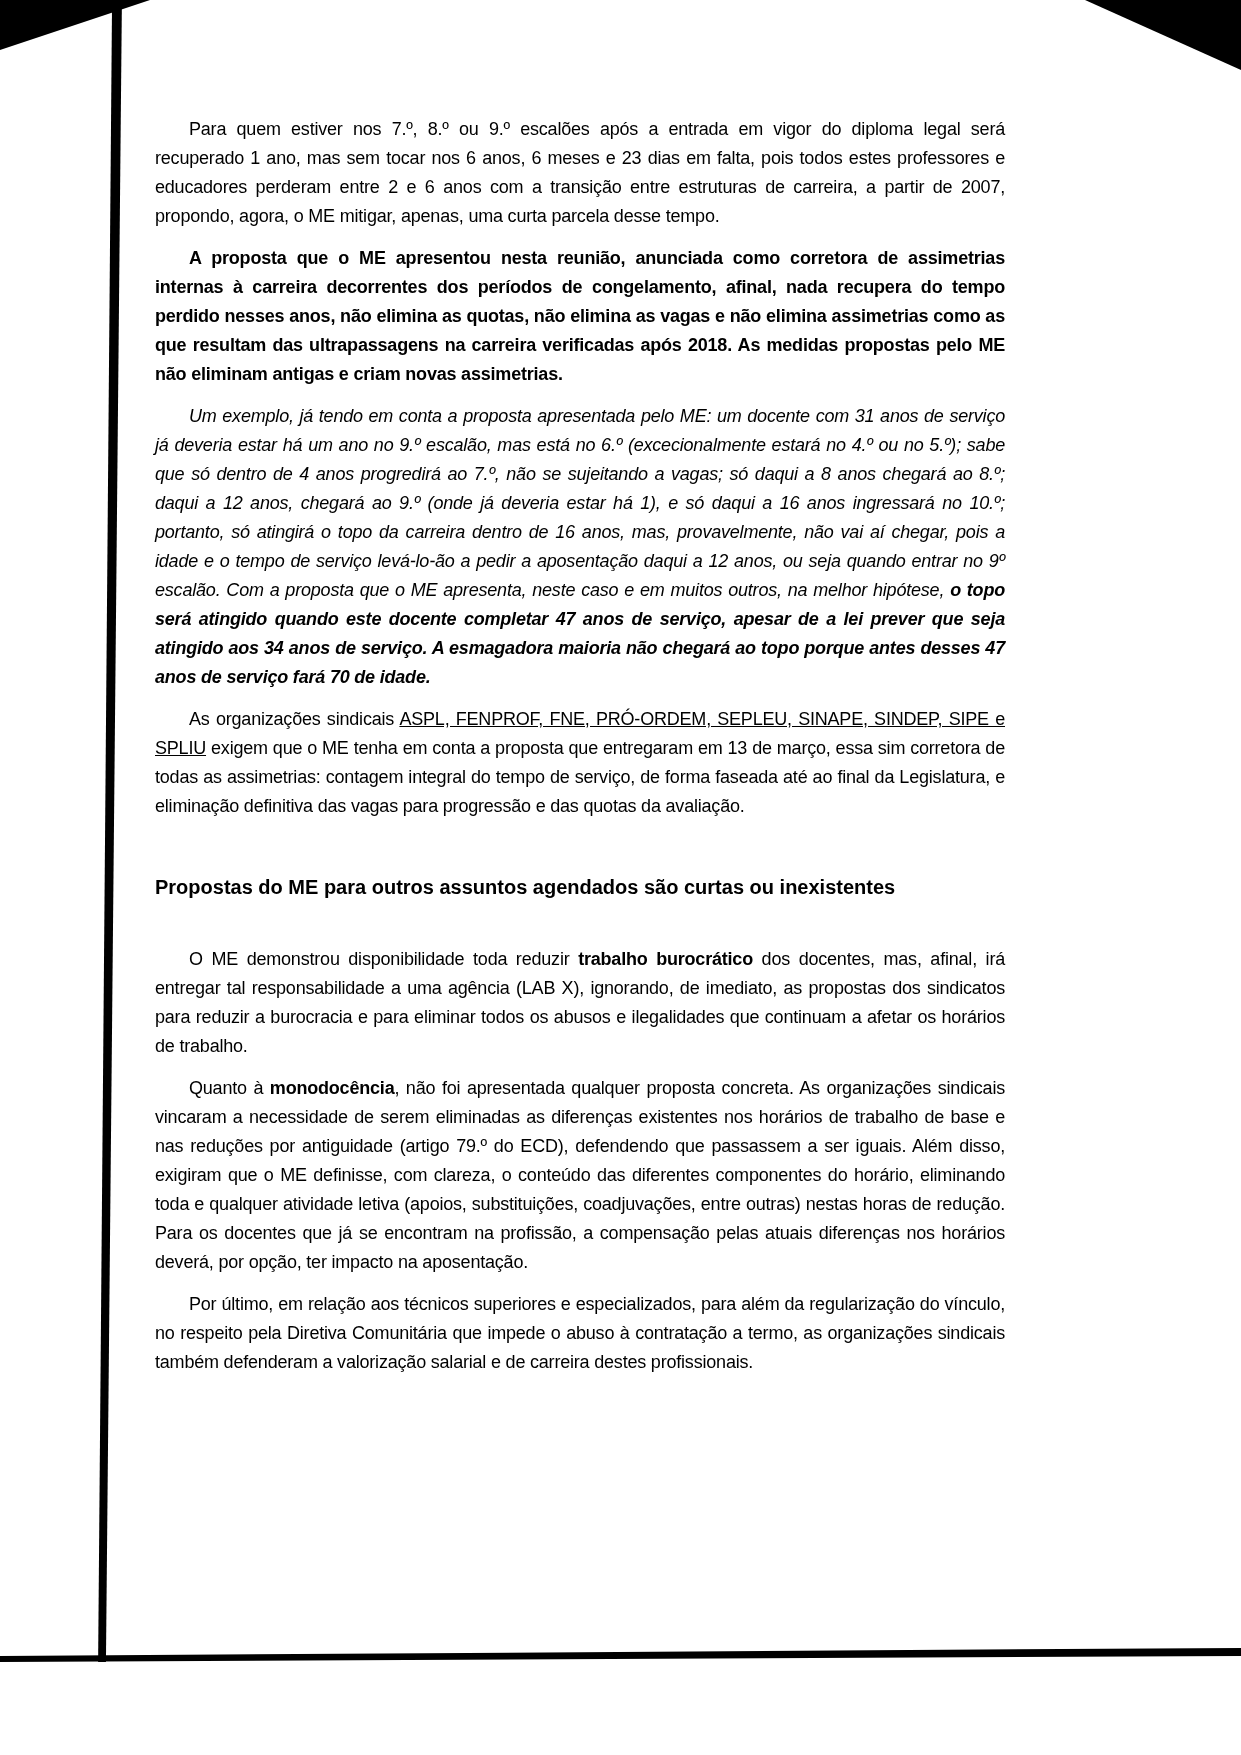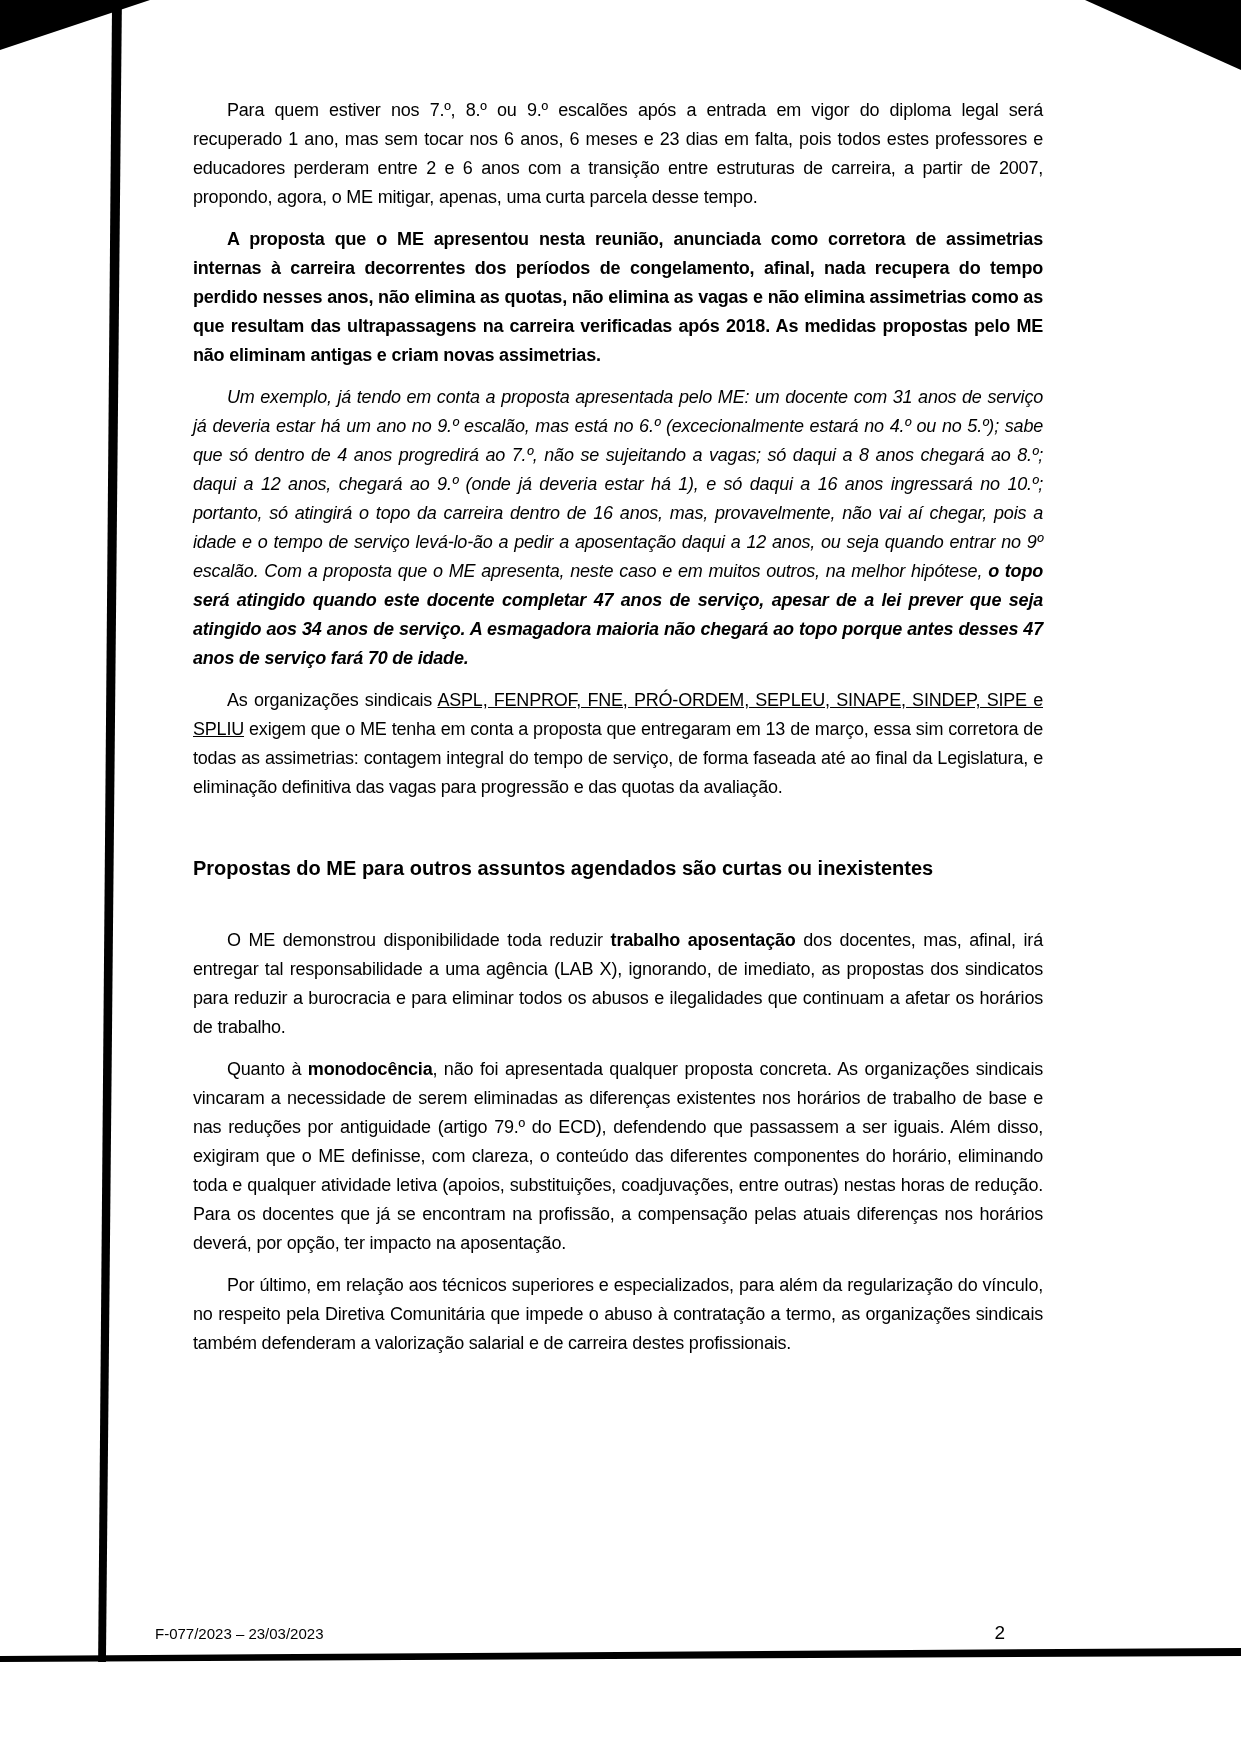--- a/index.html
+++ b/index.html
@@ -8,23 +8,22 @@
     width:1241px;
     height:1755px;
     background:#ffffff;
     overflow:hidden;
     font-family:"Liberation Sans","DejaVu Sans",sans-serif;
     color:#000000;
   }
   .content{
     position:absolute;
     left:155px;
-    top:96px;
+    top:115px;
     width:850px;
-    margin-left:38px;
   }
   .body{
     margin:0 0 13px 0;
     font-size:18px;
     line-height:29px;
     text-align:justify;
     text-indent:34px;
     letter-spacing:-0.2px;
     color:#000000;
   }
@@ -69,33 +68,29 @@
     <p class="body">Para quem estiver nos 7.º, 8.º ou 9.º escalões após a entrada em vigor do diploma legal será recuperado 1 ano, mas sem tocar nos 6 anos, 6 meses e 23 dias em falta, pois todos estes professores e educadores perderam entre 2 e 6 anos com a transição entre estruturas de carreira, a partir de 2007, propondo, agora, o ME mitigar, apenas, uma curta parcela desse tempo.</p>
 
     <p class="body bold">A proposta que o ME apresentou nesta reunião, anunciada como corretora de assimetrias internas à carreira decorrentes dos períodos de congelamento, afinal, nada recupera do tempo perdido nesses anos, não elimina as quotas, não elimina as vagas e não elimina assimetrias como as que resultam das ultrapassagens na carreira verificadas após 2018. As medidas propostas pelo ME não eliminam antigas e criam novas assimetrias.</p>
 
     <p class="body italic"><span>Um exemplo, já tendo em conta a proposta apresentada pelo ME: um docente com 31 anos de serviço já deveria estar há um ano no 9.º escalão, mas está no 6.º (excecionalmente estará no 4.º ou no 5.º); sabe que só dentro de 4 anos progredirá ao 7.º, não se sujeitando a vagas; só daqui a 8 anos chegará ao 8.º; daqui a 12 anos, chegará ao 9.º (onde já deveria estar há 1), e só daqui a 16 anos ingressará no 10.º; portanto, só atingirá o topo da carreira dentro de 16 anos, mas, provavelmente, não vai aí chegar, pois a idade e o tempo de serviço levá-lo-ão a pedir a aposentação daqui a 12 anos, ou seja quando entrar no 9º escalão. Com a proposta que o ME apresenta, neste caso e em muitos outros, na melhor hipótese, </span><span class="bold">o topo será atingido quando este docente completar 47 anos de serviço, apesar de a lei prever que seja atingido aos 34 anos de serviço. A esmagadora maioria não chegará ao topo porque antes desses 47 anos de serviço fará 70 de idade.</span></p>
 
     <p class="body"><span>As organizações sindicais </span><span class="underline">ASPL, FENPROF, FNE, PRÓ-ORDEM, SEPLEU, SINAPE, SINDEP, SIPE e SPLIU</span><span> exigem que o ME tenha em conta a proposta que entregaram em 13 de março, essa sim corretora de todas as assimetrias: contagem integral do tempo de serviço, de forma faseada até ao final da Legislatura, e eliminação definitiva das vagas para progressão e das quotas da avaliação.</span></p>
 
     <h2 class="heading">Propostas do ME para outros assuntos agendados são curtas ou inexistentes</h2>
 
-    <p class="body"><span>O ME demonstrou disponibilidade toda reduzir </span><span class="bold">trabalho aposentação</span><span> dos docentes, mas, afinal, irá entregar tal responsabilidade a uma agência (LAB X), ignorando, de imediato, as propostas dos sindicatos para reduzir a burocracia e para eliminar todos os abusos e ilegalidades que continuam a afetar os horários de trabalho.</span></p>
+    <p class="body"><span>O ME demonstrou disponibilidade toda reduzir </span><span class="bold">trabalho burocrático</span><span> dos docentes, mas, afinal, irá entregar tal responsabilidade a uma agência (LAB X), ignorando, de imediato, as propostas dos sindicatos para reduzir a burocracia e para eliminar todos os abusos e ilegalidades que continuam a afetar os horários de trabalho.</span></p>
 
     <p class="body"><span>Quanto à </span><span class="bold">monodocência</span><span>, não foi apresentada qualquer proposta concreta. As organizações sindicais vincaram a necessidade de serem eliminadas as diferenças existentes nos horários de trabalho de base e nas reduções por antiguidade (artigo 79.º do ECD), defendendo que passassem a ser iguais. Além disso, exigiram que o ME definisse, com clareza, o conteúdo das diferentes componentes do horário, eliminando toda e qualquer atividade letiva (apoios, substituições, coadjuvações, entre outras) nestas horas de redução. Para os docentes que já se encontram na profissão, a compensação pelas atuais diferenças nos horários deverá, por opção, ter impacto na aposentação.</span></p>
 
     <p class="body">Por último, em relação aos técnicos superiores e especializados, para além da regularização do vínculo, no respeito pela Diretiva Comunitária que impede o abuso à contratação a termo, as organizações sindicais também defenderam a valorização salarial e de carreira destes profissionais.</p>
 
 
 
   </div>
 
-  <div class="footer">
-    <span class="ref">F-077/2023 – 23/03/2023</span>
-    <span class="pagenum">2</span>
-  </div>
 
   <div class="artifact edge-top-left"></div>
   <div class="artifact edge-top-right"></div>
   <div class="artifact edge-left-line"></div>
   <div class="artifact edge-bottom-bar"></div>
 
 </div>
 
 </body></html>

